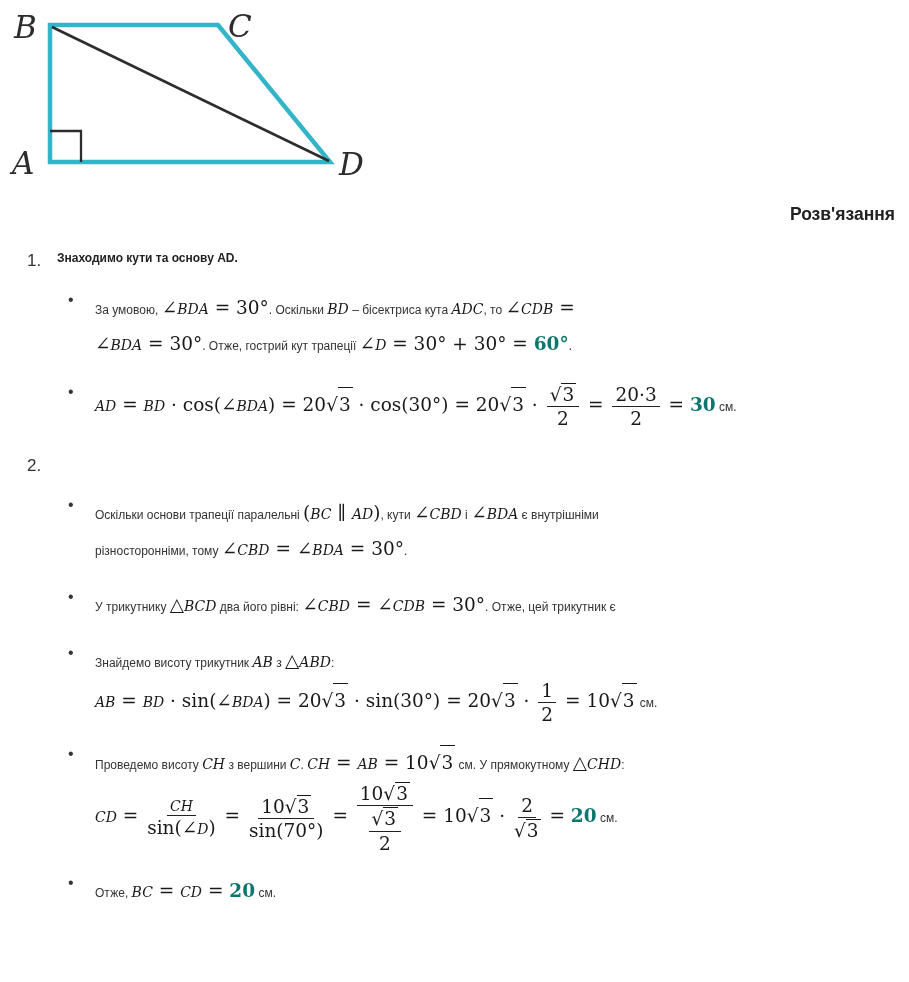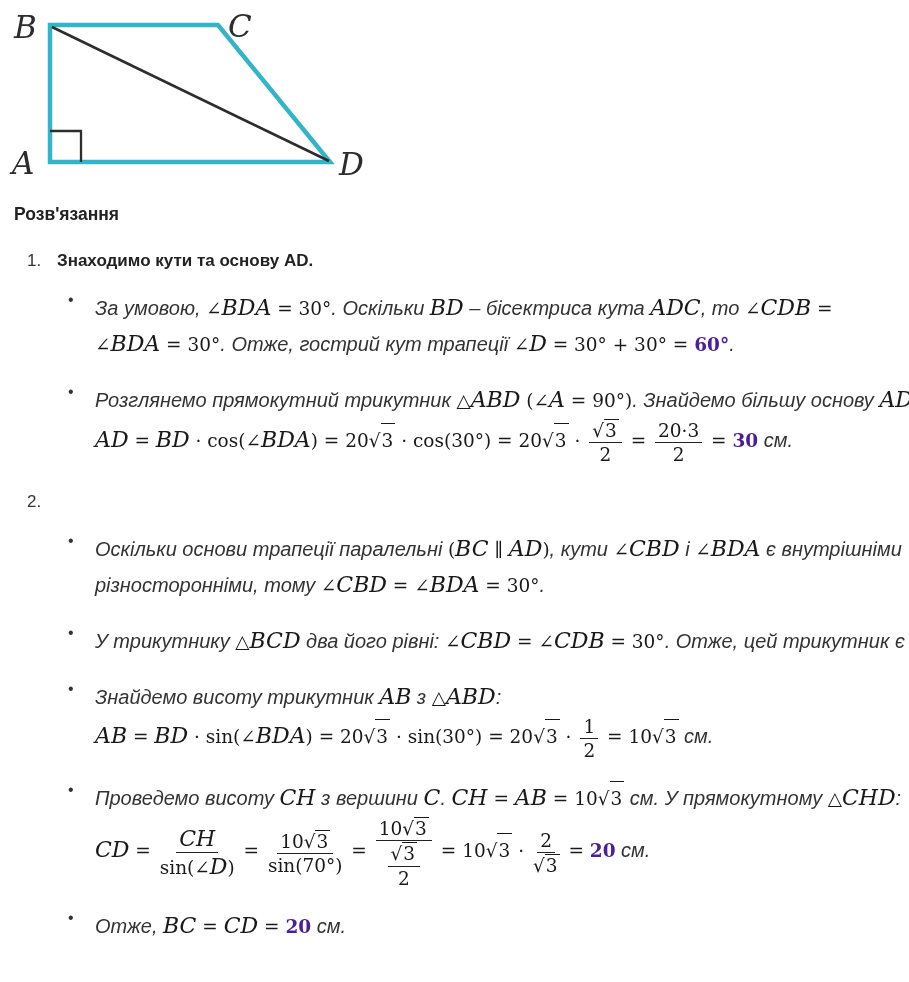--- a/index.html
+++ b/index.html
@@ -15,34 +15,34 @@
   .figure { position: relative; height: 188px; }
   .figure svg { display:block; }
   .vlabel {
     font-family: "DejaVu Serif", serif;
     font-style: italic;
     font-size: 31px;
     fill: #2c2c2c;
   }
   
   .content { padding: 0 14px; }
-  .heading { font-size: 17.5px; font-weight: 700; color: #222; margin: 16px 0 16px 0; }
+  .heading { font-size: 17.5px; font-weight: 700; color: #222; margin: 16px 0 16px 0; text-align: right; }
   .step { margin-top: 26px; }
   .step-head { display: flex; margin-bottom: 2px; }
   .step-num { width: 30px; margin-left: 13px; font-size: 17px; color:#333; flex:none; }
-  .step-title { font-weight: 700; font-size: 17px; color: #222; }
+  .step-title { font-weight: 700; font-size: 12px; color: #222; }
   .bullet-row { display: flex; margin-top: 20px; }
   .dot { width: 27px; margin-left: 54px; font-size: 16px; flex: none; color:#333; }
   .lines { flex: 1 1 auto; min-width: 0; }
   .line { line-height: 34px; font-size: 16px; white-space: nowrap; }
   
-  .tx { font-size: 20px; color: #333; font-style: italic; }
-  .mi { font-family: "DejaVu Serif", "DejaVu Sans", serif; font-style: italic; font-size: 22px; color: #191919; }
+  .tx { font-size: 12px; color: #333; }
+  .mi { font-family: "DejaVu Serif", "DejaVu Sans", serif; font-style: italic; font-size: 14px; color: #191919; }
   .mn { font-family: "DejaVu Serif", "DejaVu Sans", serif; font-size: 18.5px; color: #191919; }
-  .mb { font-family: "DejaVu Serif", "DejaVu Sans", serif; font-size: 18.5px; font-weight: 700; color: #4c1d95; }
+  .mb { font-family: "DejaVu Serif", "DejaVu Sans", serif; font-size: 18.5px; font-weight: 700; color: #0f766e; }
   
   .frac {
     display: inline-flex; flex-direction: column; align-items: center;
     vertical-align: middle; margin: 0 3px; line-height: 1.15;
     font-size: 0.82em; text-align: center;
   }
   .fnum { border-bottom: 1.4px solid #222; padding: 0 3px 1px 3px; }
   .fden { padding-top: 1px; }
   
   .sqrt { display: inline; white-space: nowrap; }
@@ -75,21 +75,20 @@
         <div class="bullet-row">
           <span class="dot">•</span>
           <div class="lines">
             <div class="line"><span class="tx">За умовою, </span><span class="mn">∠</span><span class="mi">BDA</span><span class="mn"> = 30°</span><span class="tx">. Оскільки </span><span class="mi">BD</span><span class="tx"> – бісектриса кута </span><span class="mi">ADC</span><span class="tx">, то </span><span class="mn">∠</span><span class="mi">CDB</span><span class="mn"> =</span></div>
             <div class="line"><span class="mn">∠</span><span class="mi">BDA</span><span class="mn"> = 30°</span><span class="tx">. Отже, гострий кут трапеції </span><span class="mn">∠</span><span class="mi">D</span><span class="mn"> = 30° + 30° = </span><span class="mb">60°</span><span class="tx">.</span></div>
           </div>
         </div>
         <div class="bullet-row">
           <span class="dot">•</span>
           <div class="lines">
-            <div class="line"><span class="tx">Розглянемо прямокутний трикутник </span><span class="mn">△</span><span class="mi">ABD</span><span class="mn"> (∠</span><span class="mi">A</span><span class="mn"> = 90°)</span><span class="tx">. Знайдемо більшу основу </span><span class="mi">AD</span><span class="tx">:</span></div>
             <div class="line"><span class="mi">AD</span><span class="mn"> = </span><span class="mi">BD</span><span class="mn"> · cos(∠</span><span class="mi">BDA</span><span class="mn">) = 20</span><span class="sqrt mn"><span class="radical">√</span><span class="radicand">3</span></span><span class="mn"> · cos(30°) = 20</span><span class="sqrt mn"><span class="radical">√</span><span class="radicand">3</span></span><span class="mn"> · </span><span class="frac">
                 <span class="fnum"><span class="sqrt mn"><span class="radical">√</span><span class="radicand">3</span></span></span>
                 <span class="fden"><span class="mn">2</span></span>
               </span><span class="mn"> = </span><span class="frac">
                 <span class="fnum"><span class="mn">20·3</span></span>
                 <span class="fden"><span class="mn">2</span></span>
               </span><span class="mn"> = </span><span class="mb">30</span><span class="tx"> см.</span></div>
           </div>
         </div>
       </div>

